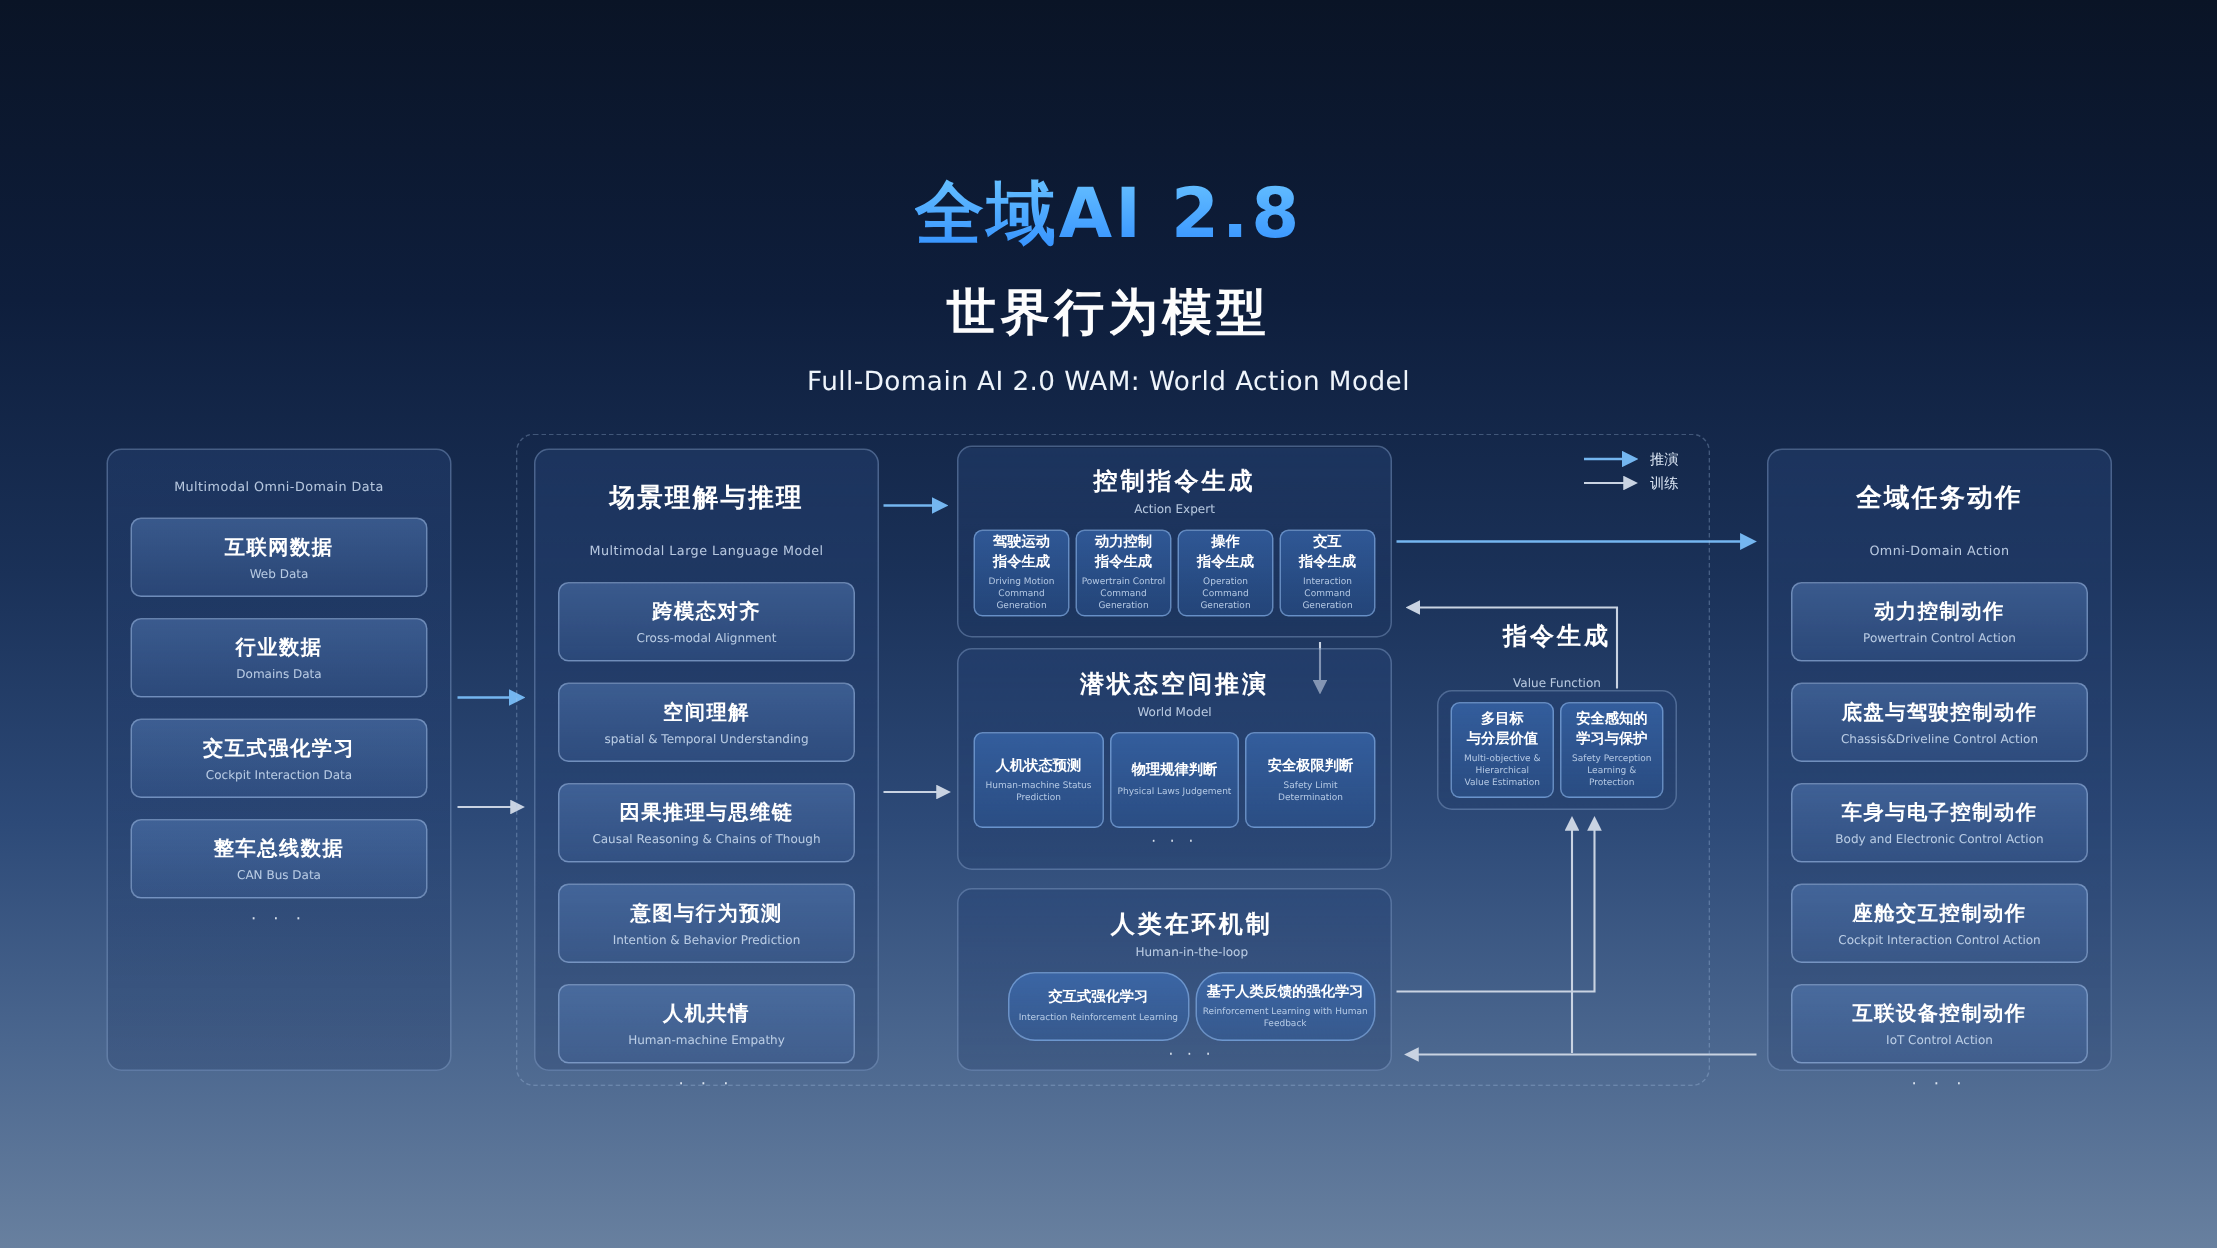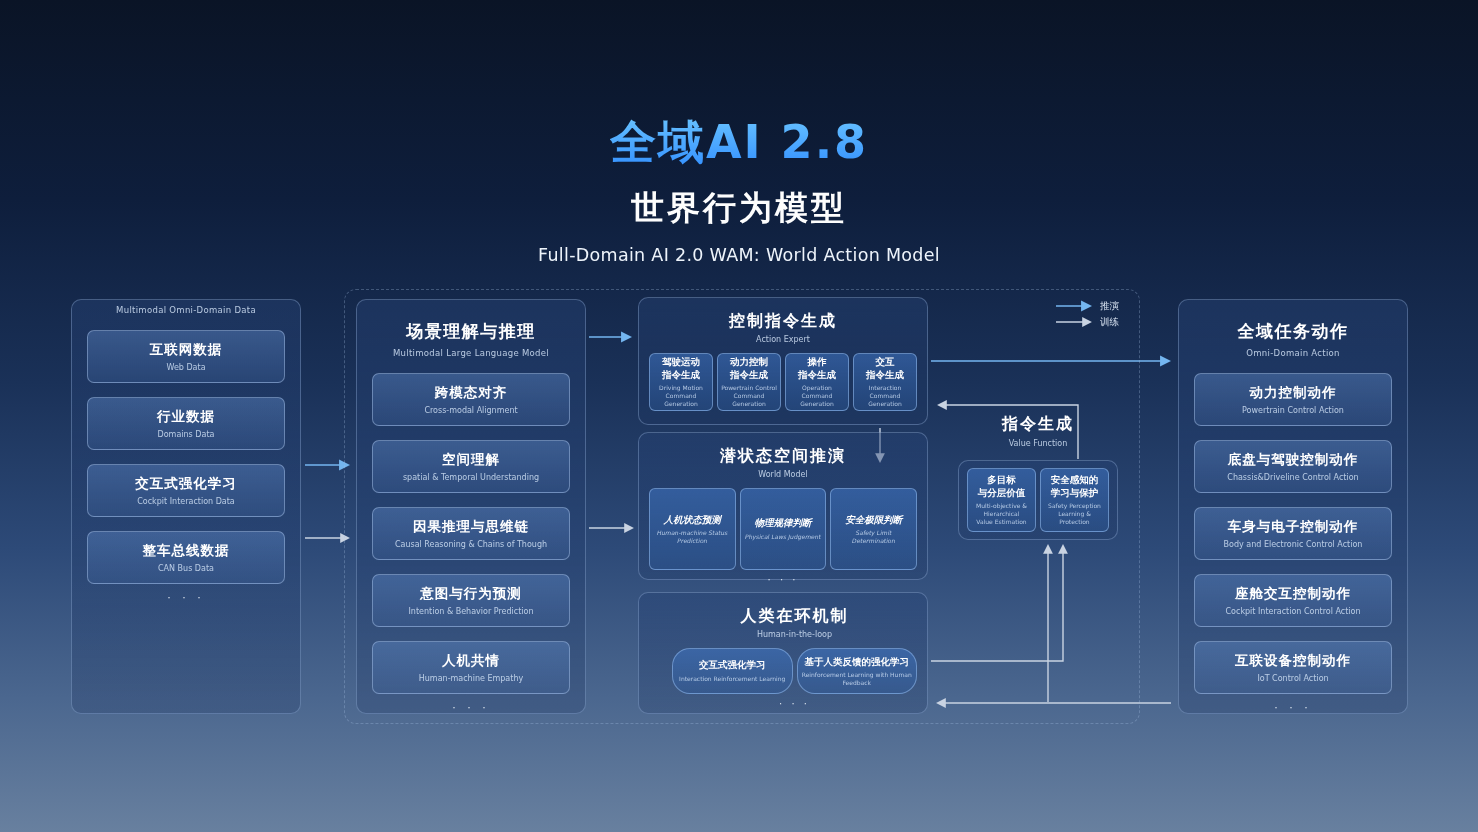--- a/index.html
+++ b/index.html
@@ -27,21 +27,21 @@
     border:1px dashed rgba(173,197,233,0.30); border-radius:12px;
   }
 
   
   .panel {
     position:absolute; box-sizing:border-box;
     border:1px solid rgba(160,188,228,0.35); border-radius:10px;
     background:linear-gradient(180deg, rgba(38,66,116,0.45), rgba(30,54,98,0.26));
   }
   .panel-title { margin-top:20px; text-align:center; font-size:17px; font-weight:700; letter-spacing:1.5px; color:#fff; }
-  .panel-sub { margin-top:5px; text-align:center; font-size:8.5px; color:rgba(210,226,246,0.85); letter-spacing:0.3px; }
+  .panel-sub { margin-top:20px; text-align:center; font-size:8.5px; color:rgba(210,226,246,0.85); letter-spacing:0.3px; }
   .panel-items { display:flex; flex-direction:column; gap:14px; padding:15px 15px 0; }
   .item-box {
     height:53px; border-radius:7px; box-sizing:border-box;
     border:1px solid rgba(175,202,240,0.45);
     background:linear-gradient(180deg, rgba(96,138,200,0.42), rgba(66,102,160,0.30));
     display:flex; flex-direction:column; align-items:center; justify-content:center; text-align:right;
   }
   .item-zh { font-size:13.5px; font-weight:700; color:#fff; letter-spacing:1px; }
   .item-en { font-size:8px; color:rgba(208,224,244,0.85); margin-top:4px; }
   .more { text-align:center; color:rgba(235,242,250,0.9); font-size:11px; letter-spacing:4px; margin-top:7px; }
@@ -57,30 +57,30 @@
   .mid-title { margin-top:13px; text-align:center; font-size:16px; font-weight:700; letter-spacing:2px; }
   .mid-sub { margin-top:3px; text-align:center; font-size:8px; color:rgba(210,226,246,0.85); }
   .mini-row { display:flex; gap:4px; padding:9px 10px 0; }
   .mini-box {
     flex:1; box-sizing:border-box; border-radius:6px; padding:3px 2px;
     border:1px solid rgba(150,190,240,0.55);
     background:linear-gradient(180deg, rgba(64,118,196,0.55), rgba(46,92,158,0.40));
     display:flex; flex-direction:column; align-items:center; justify-content:center; text-align:center;
   }
   #p-action-expert .mini-box { height:58px; }
-  #p-world .mini-box { height:82px;font-style:italic; }
+  #p-world .mini-box { height:64px; }
   #p-human .mini-box { height:46px;border-radius:18px; }
   .mini-zh { font-size:9.5px; font-weight:700; color:#fff; white-space:pre-line; line-height:1.3; }
   .mini-en { font-size:6px; color:rgba(205,222,244,0.85); white-space:pre-line; line-height:1.3; margin-top:3px; }
   #p-world .more, #p-human .more { margin-top:4px; letter-spacing:3px; font-size:10px; }
 
   
   .vf-head { position:absolute; left:958px; top:414px; width:160px; text-align:center; }
   .vf-title { font-size:16px; font-weight:700; letter-spacing:2px; }
-  .vf-sub { margin-top:4px; font-size:8px; color:rgba(210,226,246,0.85); }
+  .vf-sub { margin-top:16px; font-size:8px; color:rgba(210,226,246,0.85); }
   #p-vf { left:958px; top:460px; width:160px; height:80px; display:flex; align-items:center; }
   #p-vf .mini-row { flex:1; padding:0 8px; }
   #p-vf .mini-box { height:64px; }
 
   
   .legend-label { position:absolute; font-size:9.5px; color:#dde7f5; }
   #legend-flow  { left:1100px; top:300px; }
   #legend-train { left:1100px; top:316px; }
 
   

